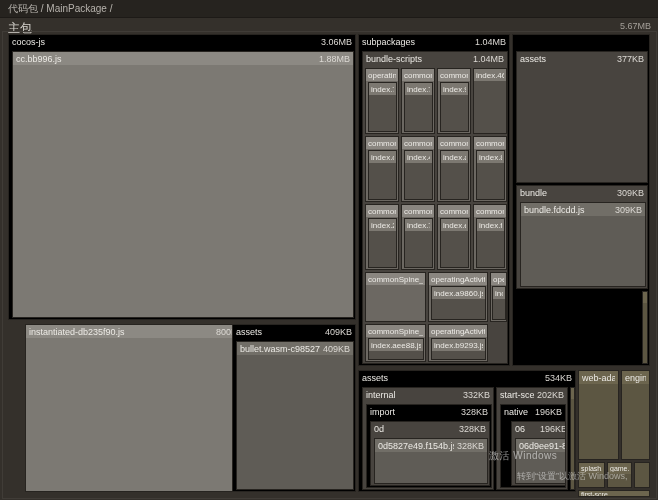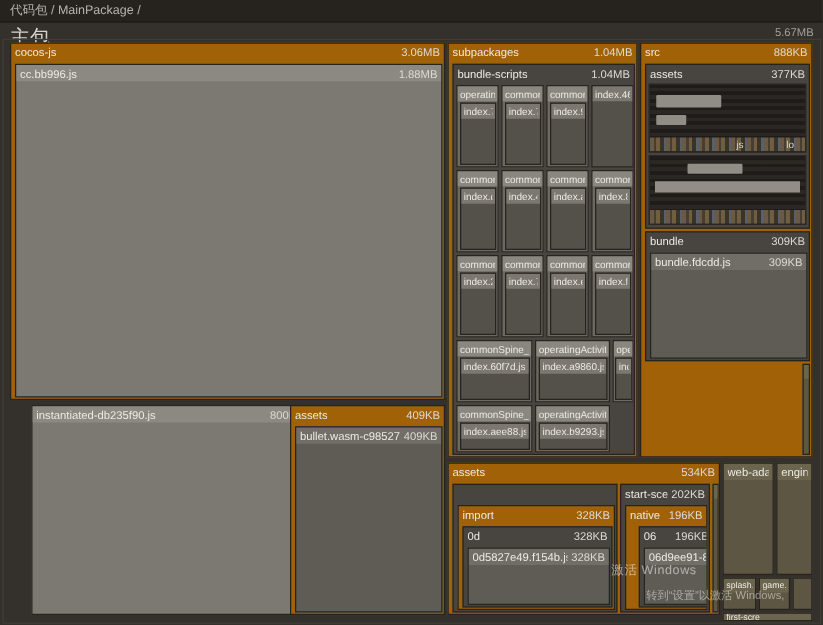--- a/index.html
+++ b/index.html
@@ -1,25 +1,25 @@
 <!DOCTYPE html>
 <html><head>
 <meta charset="utf-8">
 <style>
   html,body{margin:0;padding:0}
   body{width:658px;height:500px;position:relative;overflow:hidden;background:#34302b;font-family:"Liberation Sans",sans-serif}
   .topbar{position:absolute;left:0;top:0;width:100%;height:18px;background:#26231f;border-bottom:1px solid #1d1a17;color:#b6b2ac;font-size:10px;line-height:18px;padding-left:8px;box-sizing:border-box;z-index:5}
-  .sec-label{position:absolute;left:8px;top:20px;font-size:16px;color:#d6d3ce}
+  .sec-label{position:absolute;left:8px;top:20px;font-size:12px;color:#d6d3ce}
   .sec-size{position:absolute;right:7px;top:21px;font-size:9px;color:#a49f99}
   .frame{position:absolute;left:2px;top:31px;width:653px;height:466px;border:1px solid #403c37;pointer-events:none}
   .t{position:absolute;box-sizing:border-box;border:1px solid #272420;overflow:hidden}
   .hd{display:flex;justify-content:space-between;align-items:center;height:14px;padding:0 3px;font-size:9px;color:#eceae5;white-space:nowrap;overflow:hidden}
   .hd .lb{white-space:nowrap;overflow:hidden}
   .hd .sz{flex:none;margin-left:3px;color:#dcd9d4}
-  .fold{background:#a16207}
+  .fold{background:#000000}
   .f2{background:#48443f}
   .gfile{background:#7c7973}
   .gfile>.hd{background:#8c8983;height:13px}
   .dfile{background:#5f5c56}
   .dfile>.hd{background:#716e67;height:13px}
   .ofile{background:#5c5642}
   .ofile>.hd{background:#6c654e;height:13px}
   .sfold{background:#6c6862}
   .sfold>.hd{background:#8a8680;height:12px;font-size:8px;padding:0 2px}
   .sfile{background:#54504a}
@@ -206,25 +206,20 @@
         <div class="hd">
             <span class="lb">index.f7</span>
           </div>
       </div>
     </div>
 
     <div class="t sfold" style="left:2px;top:220px;width:61px;height:50px">
       <div class="hd">
           <span class="lb">commonSpine_sp</span>
         </div>
-      <div class="t sfile" style="left:2px;top:13px;width:56px;height:34px">
-        <div class="hd">
-            <span class="lb">index.60f7d.js</span>
-          </div>
-      </div>
     </div>
     <div class="t sfold" style="left:65px;top:220px;width:60px;height:50px">
       <div class="hd">
           <span class="lb">operatingActivitie</span>
         </div>
       <div class="t sfile" style="left:2px;top:13px;width:55px;height:34px">
         <div class="hd">
             <span class="lb">index.a9860.js</span>
           </div>
       </div>
@@ -262,20 +257,24 @@
     </div>
   </div>
 </div>
 
 <div class="t fold" style="left:358px;top:370px;width:218px;height:122px">
   <div class="hd">
     <span class="lb">assets</span>
     <span class="sz">534KB</span>
   </div>
   <div class="t f2" style="left:3px;top:16px;width:132px;height:103px">
+    <div class="hd">
+      <span class="lb">internal</span>
+      <span class="sz">332KB</span>
+    </div>
     <div class="t fold" style="left:3px;top:16px;width:126px;height:84px">
       <div class="hd">
         <span class="lb">import</span>
         <span class="sz">328KB</span>
       </div>
       <div class="t f2" style="left:3px;top:16px;width:120px;height:65px">
         <div class="hd">
           <span class="lb">0d</span>
           <span class="sz">328KB</span>
         </div>
@@ -312,43 +311,25 @@
     </div>
   </div>
   <div class="t ofile xs" style="left:211px;top:16px;width:5px;height:103px">
     <div class="hd">
         <span class="lb">a</span>
       </div>
   </div>
 </div>
 
 <div class="t fold" style="left:512px;top:34px;width:138px;height:332px">
-  <div class="hd">
-    <span class="lb">src</span>
-    <span class="sz">888KB</span>
-  </div>
   <div class="t f2" style="left:3px;top:16px;width:132px;height:132px">
     <div class="hd">
       <span class="lb">assets</span>
       <span class="sz">377KB</span>
     </div>
-    <div class="imgwrap">
-      <div class="imgtile" style="top:0;height:55px">
-        <div class="cns" style="left:5px;top:8px;width:52px;height:10px"></div>
-        <div class="cns" style="left:5px;top:24px;width:24px;height:8px"></div>
-        <div class="px"></div>
-      </div>
-      <span class="imglb" style="left:70px;top:44px">js</span>
-      <span class="imglb" style="left:110px;top:44px">lo</span>
-      <div class="imgtile" style="top:57px;height:56px">
-        <div class="band" style="top:20px"></div>
-        <div class="cns" style="left:30px;top:6px;width:44px;height:8px"></div>
-        <div class="px"></div>
-      </div>
-    </div>
   </div>
   <div class="t f2" style="left:3px;top:150px;width:132px;height:104px">
     <div class="hd">
       <span class="lb">bundle</span>
       <span class="sz">309KB</span>
     </div>
     <div class="t dfile" style="left:3px;top:16px;width:126px;height:85px">
       <div class="hd">
         <span class="lb">bundle.fdcdd.js</span>
         <span class="sz">309KB</span>

